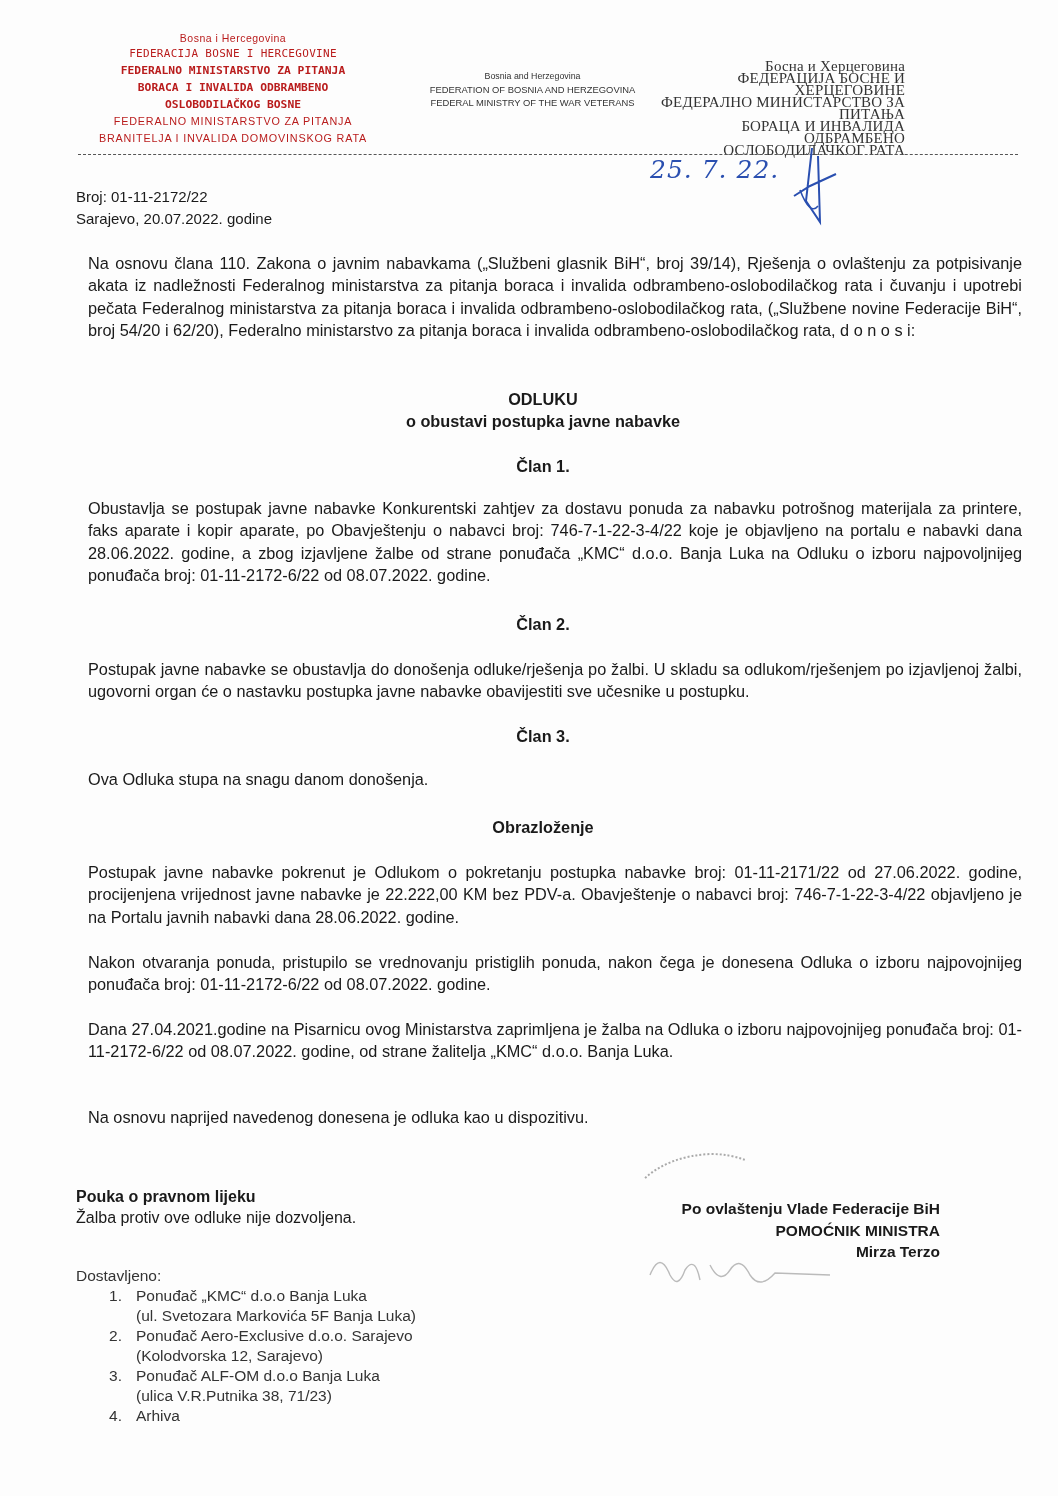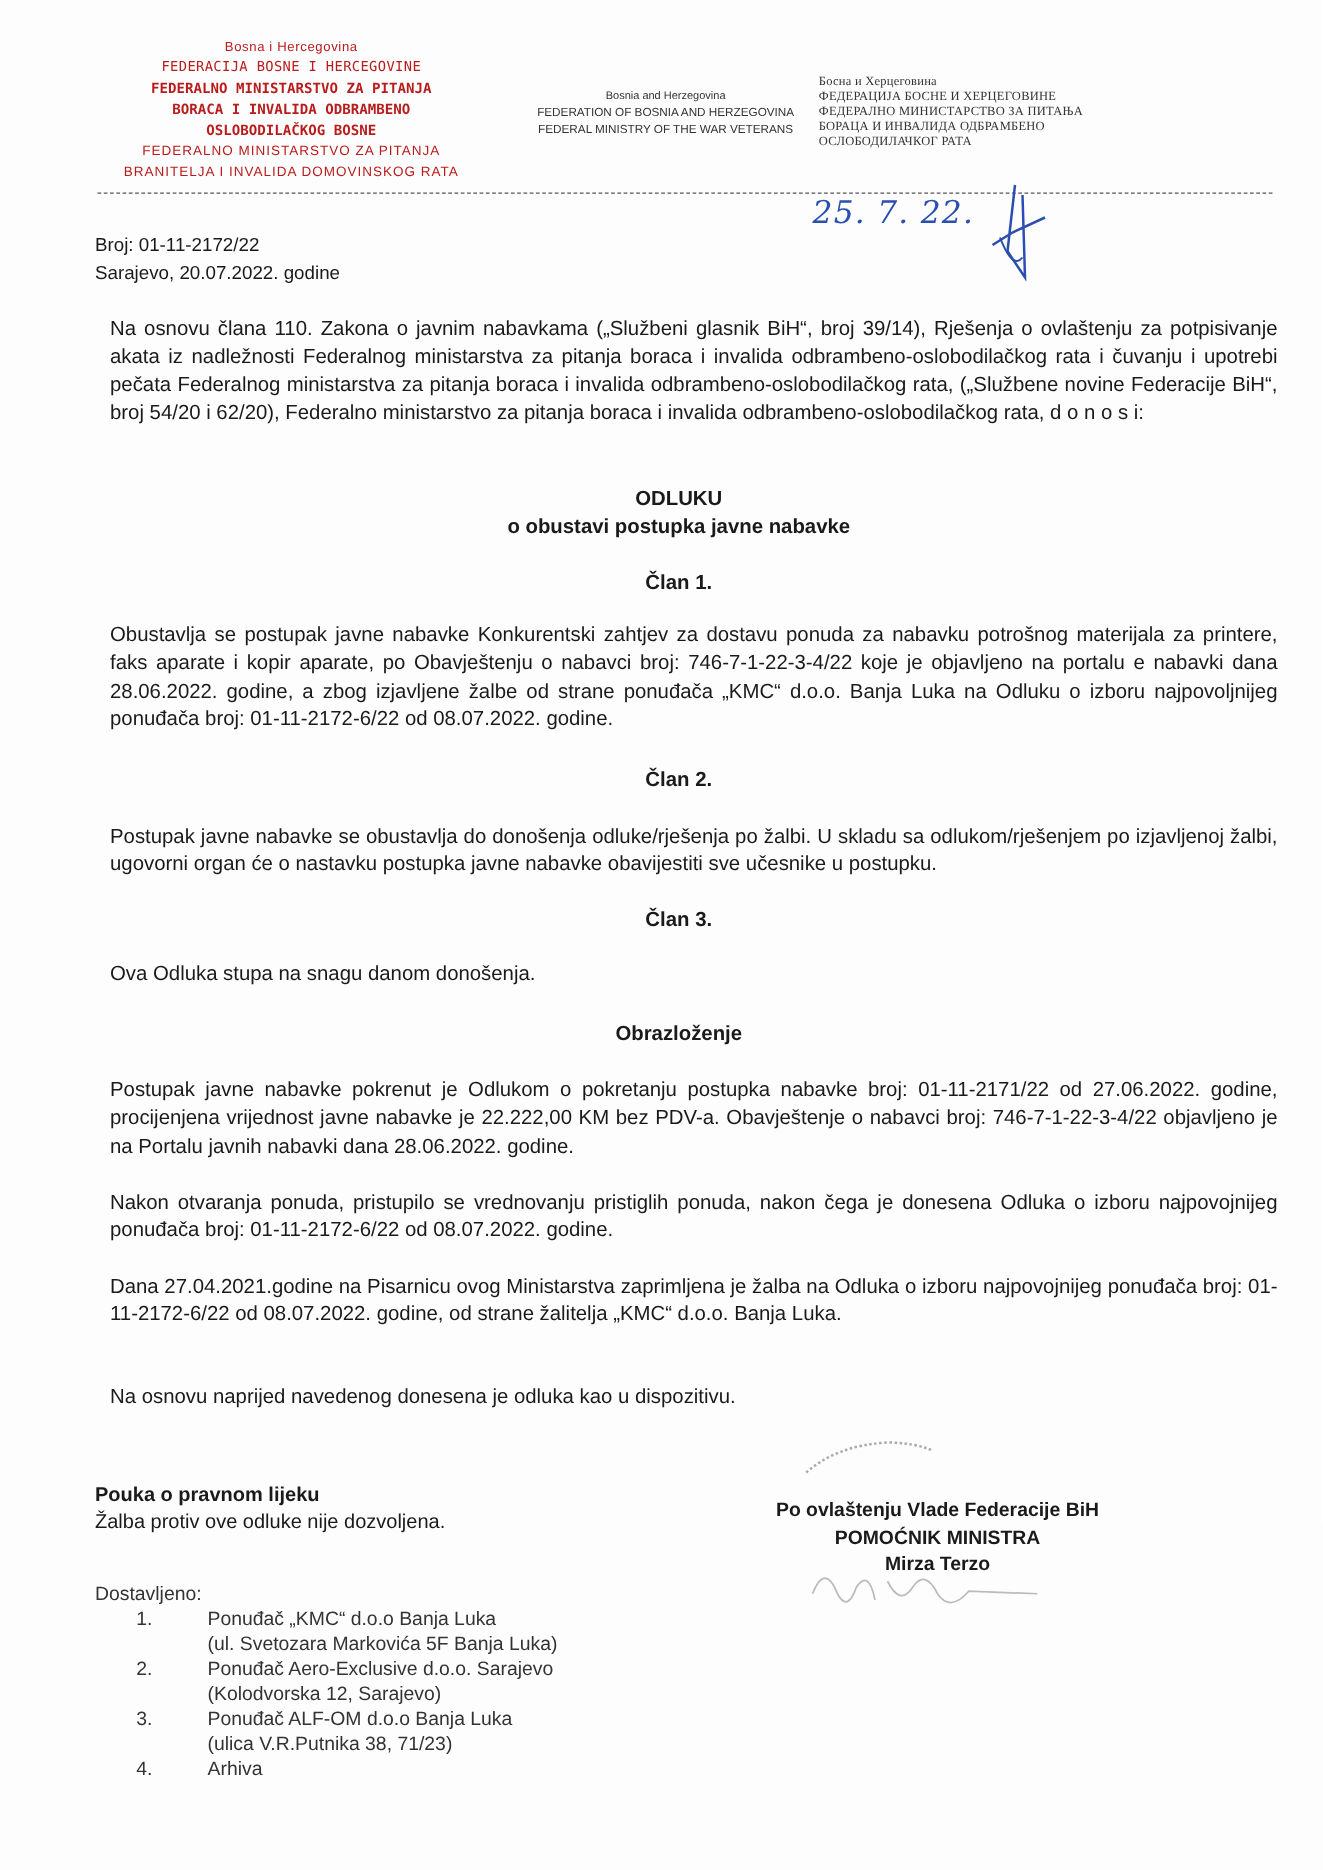--- a/index.html
+++ b/index.html
@@ -7,47 +7,47 @@
   .page { position: absolute; left: 0; top: 0; width: 1058px; height: 1496px; background: #fdfdfd; }
 
   
   .hdr-left { position: absolute; left: 78px; top: 30px; width: 310px; text-align: center; font-family: "DejaVu Sans Mono", monospace; color: #b91c1c; }
   .hdr-left .l1 { font-size: 10.5px; line-height: 16px; font-family: "Liberation Sans", sans-serif; letter-spacing: 0.5px; }
   .hdr-left .l2 { font-size: 11px; line-height: 16px; letter-spacing: 0.3px; }
   .hdr-left .bold { font-weight: bold; font-size: 11.3px; line-height: 17px; }
   .hdr-left .thin { font-size: 10.8px; line-height: 17px; font-family: "Liberation Sans", sans-serif; letter-spacing: 0.8px; }
   .hdr-mid { position: absolute; left: 410px; top: 70px; width: 245px; text-align: center; font-size: 9.4px; line-height: 13px; color: #333; }
   .hdr-mid .small { font-size: 8.8px; }
-  .hdr-right { position: absolute; left: 655px; top: 60px; width: 250px; text-align: left; font-family: "Liberation Serif", serif; font-size: 10px; line-height: 12px; color: #333; letter-spacing: 0.2px; }
+  .hdr-right { position: absolute; left: 655px; top: 60px; width: 250px; text-align: right; font-family: "Liberation Serif", serif; font-size: 15px; line-height: 12px; color: #333; letter-spacing: 0.2px; }
   .hdr-rule { position: absolute; left: 78px; top: 154px; width: 940px; height: 1px; border-top: 1px dashed #555; }
 
   
   .ref { position: absolute; left: 76px; top: 186px; font-size: 15px; line-height: 22px; }
   .handwritten { position: absolute; left: 650px; top: 155px; font-family: "DejaVu Serif", serif; font-style: italic; color: #2a4fb0; font-size: 25px; letter-spacing: 1px; }
   .hw-sign { position: absolute; left: 780px; top: 146px; width: 60px; height: 80px; }
 
   
   .para { position: absolute; left: 88px; width: 934px; font-size: 16.3px; line-height: 22.3px; text-align: justify; }
   .center { position: absolute; left: 76px; width: 934px; text-align: center; font-size: 16.3px; line-height: 22px; }
   .b { font-weight: bold; }
 
   
-  .sig { position: absolute; left: 560px; top: 1198px; width: 380px; text-align: center; font-weight: bold; font-size: 15.5px; line-height: 21.5px; }
+  .sig { position: absolute; left: 560px; top: 1198px; width: 380px; text-align: right; font-weight: bold; font-size: 15.5px; line-height: 21.5px; }
   .stamp { position: absolute; left: 640px; top: 1150px; width: 110px; height: 30px; }
   .scribble { position: absolute; left: 640px; top: 1245px; width: 200px; height: 50px; }
 
   
   .pouka { position: absolute; left: 76px; top: 1150px; font-size: 16px; line-height: 21px; margin-top: 36px; }
 
   
   .dist { position: absolute; left: 76px; top: 1266px; font-size: 15.5px; line-height: 20px; color: #333; }
   .dist ol { margin: 0; padding: 0; list-style: none; }
   .dist li { display: flex; }
   .dist .num { width: 60px; text-align: right; padding-right: 14px; box-sizing: border-box; }
-  .dist .txt { flex: 1; margin-left: 30px; }
+  .dist .txt { flex: 1; }
 </style>
 </head>
 <body>
 
 <div class="page">
 
   <div class="hdr-left">
     <div class="l1">Bosna i Hercegovina</div>
     <div class="l2">FEDERACIJA BOSNE I HERCEGOVINE</div>
     <div class="bold">FEDERALNO MINISTARSTVO ZA PITANJA</div>

